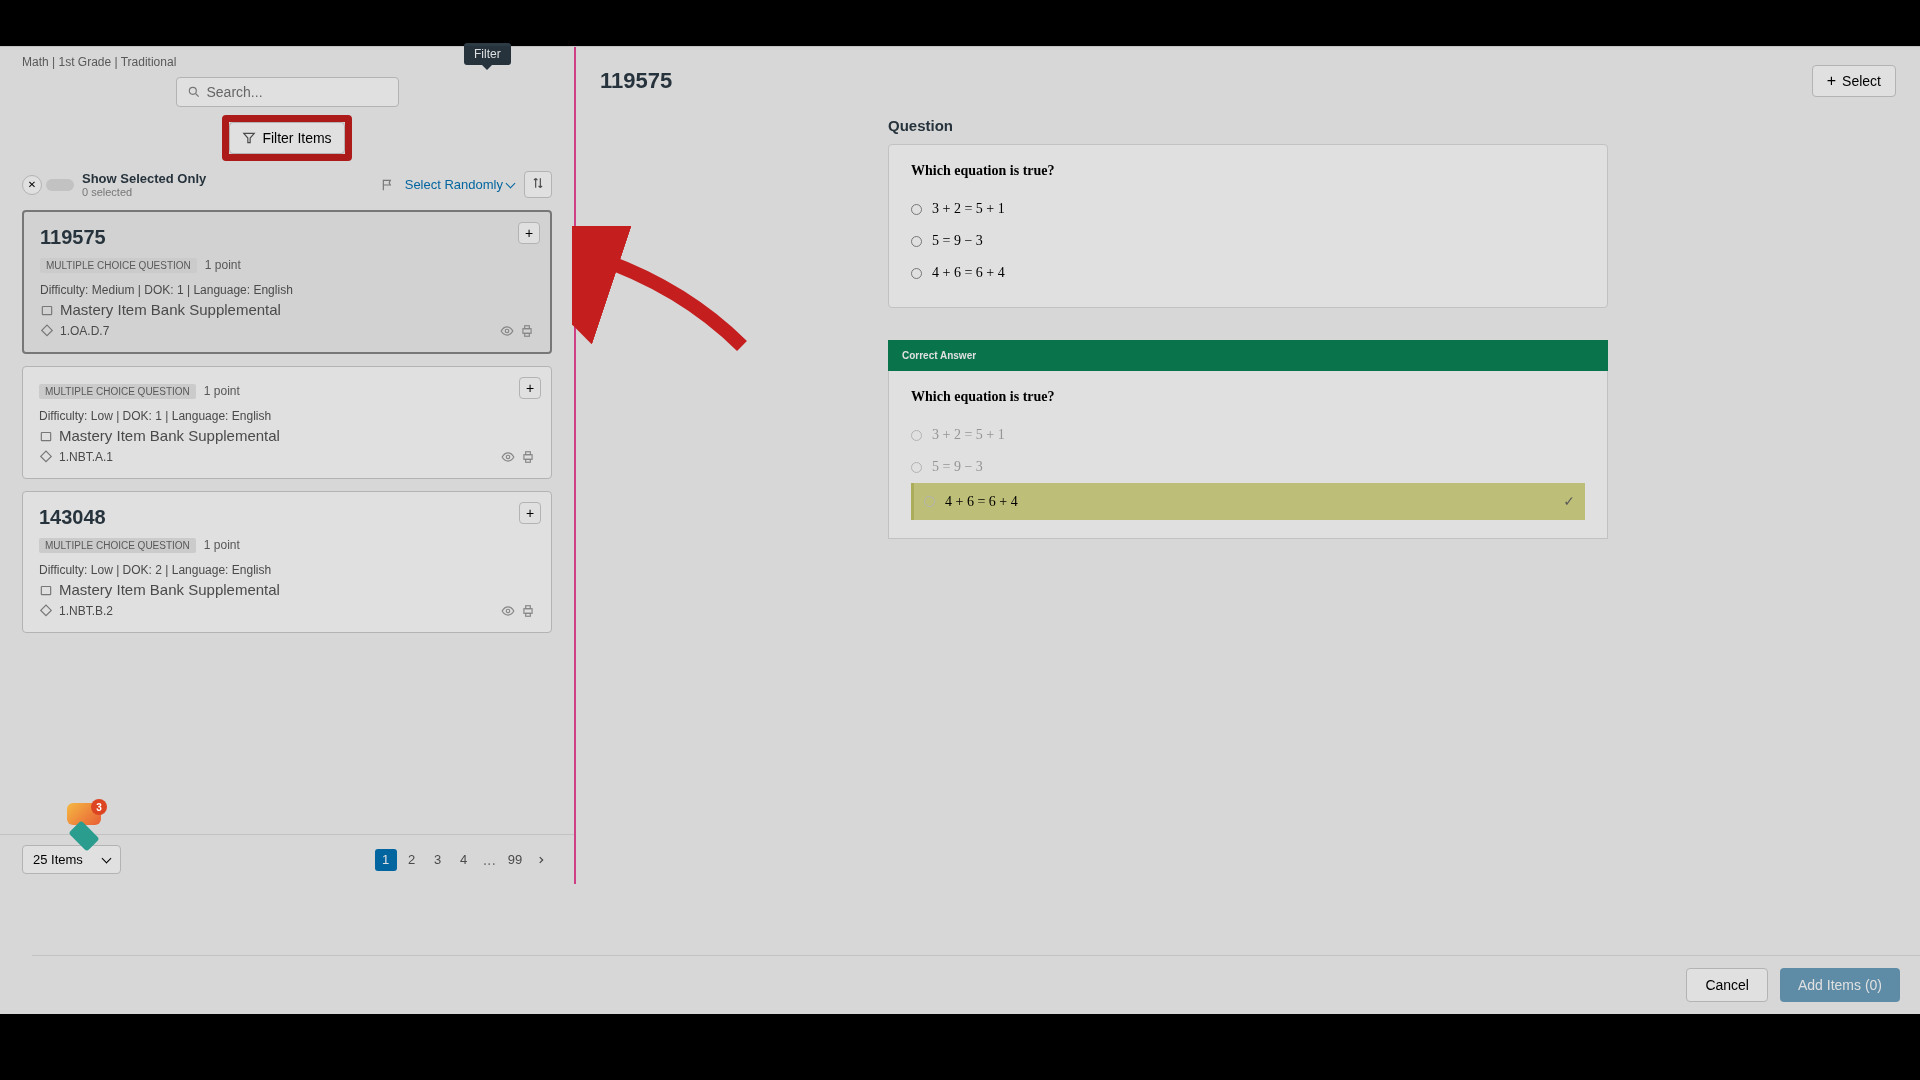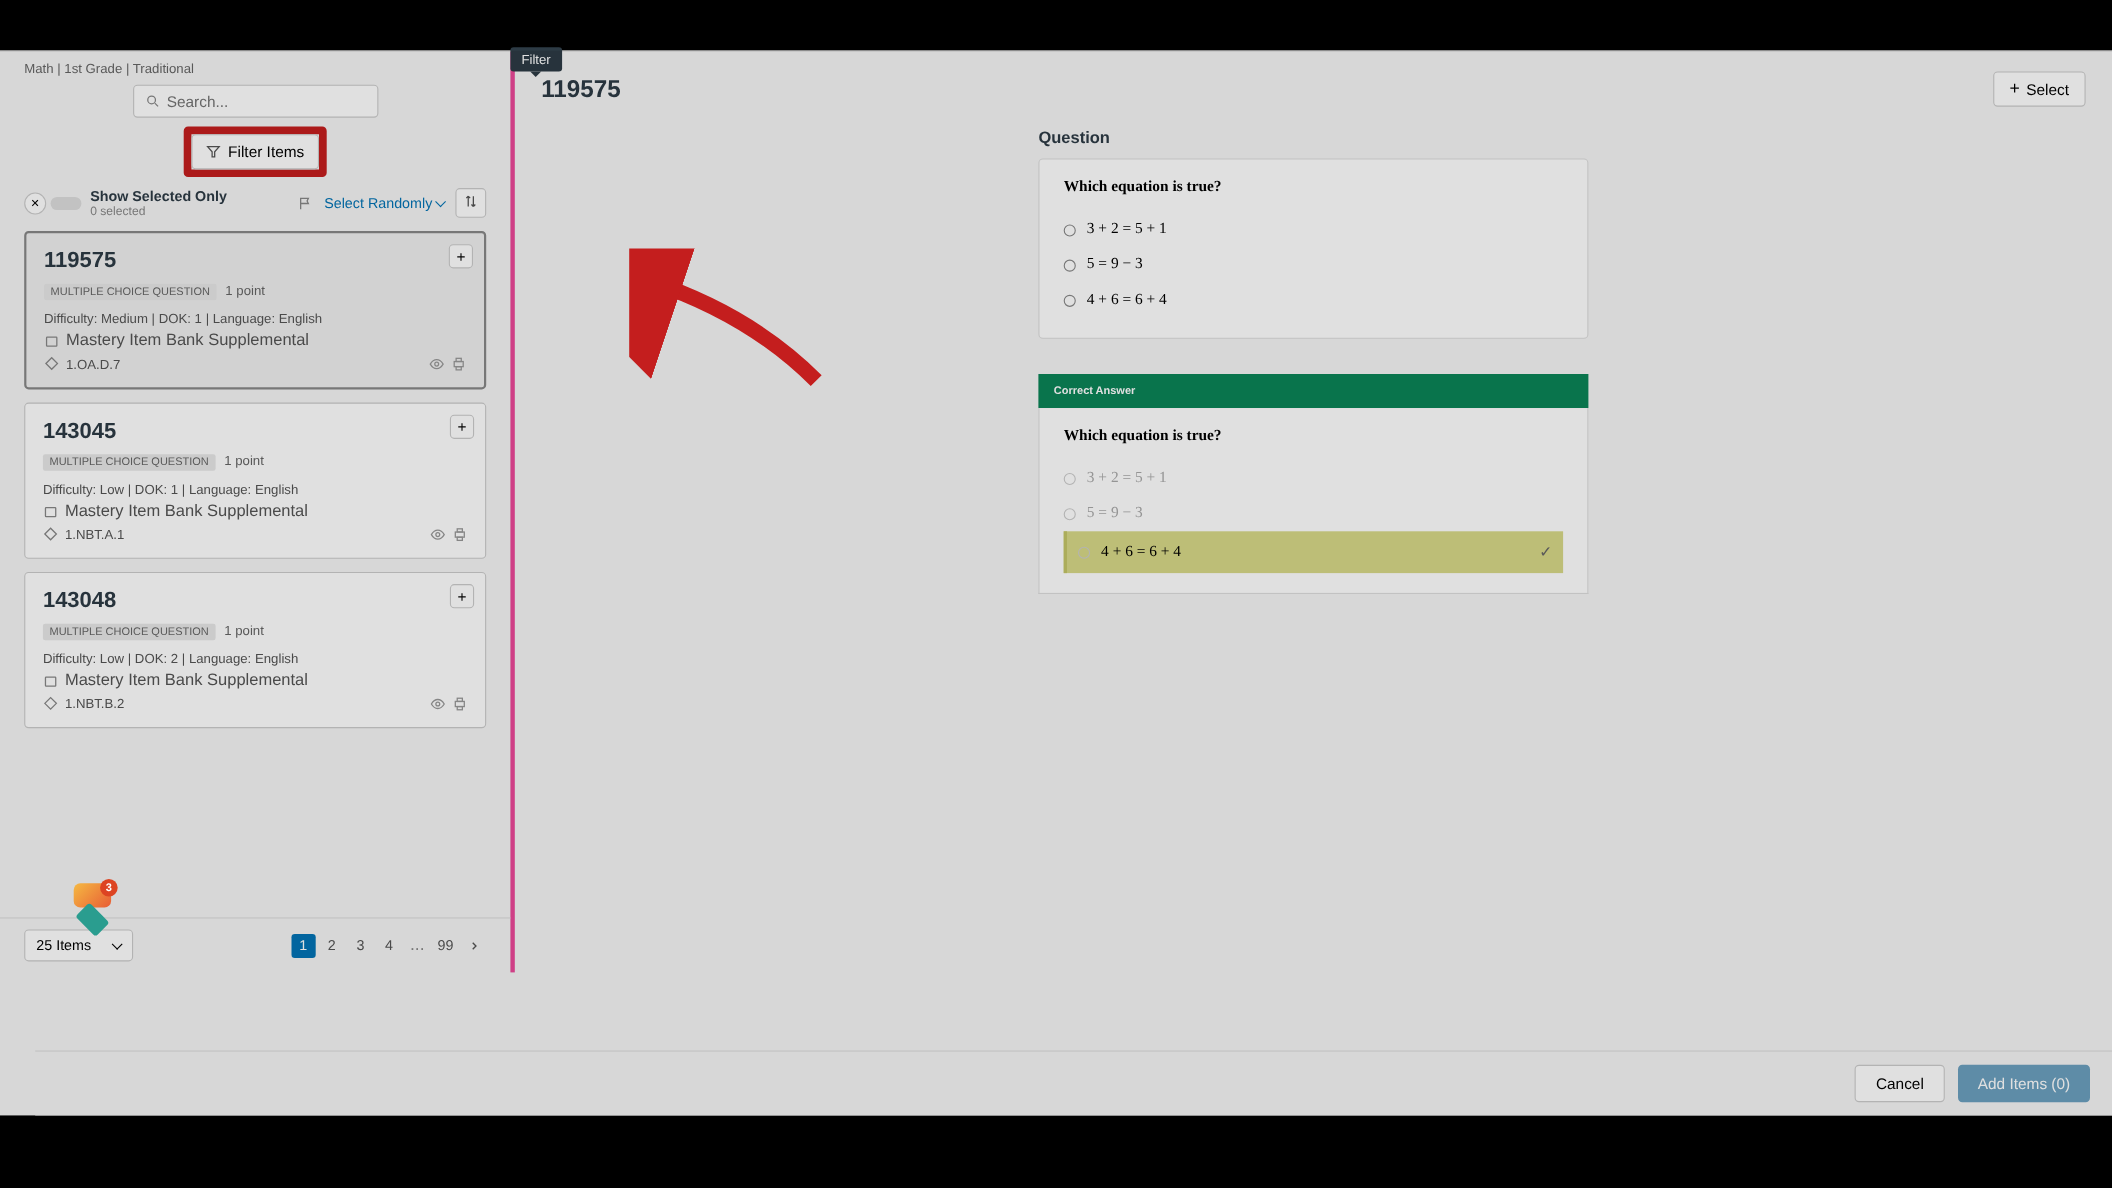--- a/index.html
+++ b/index.html
@@ -3,21 +3,21 @@
 <meta charset="utf-8">
 <style>
 * { box-sizing: border-box; margin: 0; padding: 0; }
 body { font-family: -apple-system, BlinkMacSystemFont, 'Segoe UI', sans-serif; background: #000; width: 1920px; height: 1080px; overflow: hidden; position: relative; }
 .letterbox-top { height: 46px; background: #000; }
 .letterbox-bottom { position: absolute; bottom: 0; left: 0; right: 0; height: 44px; background: #000; }
 .app { position: absolute; top: 46px; left: 0; right: 0; height: 968px; background: #f5f5f5; }
 .header { padding: 12px 22px 8px; }
 .header h1 { font-size: 24px; font-weight: 600; color: #2d3b45; }
 .split { display: flex; height: calc(100% - 130px); border-top: 1px solid #ddd; }
-.left { width: 468px; border-right: 4px solid #ec4899; display: flex; flex-direction: column; }
+.left { width: 576px; border-right: 2px solid #ec4899; display: flex; flex-direction: column; }
 .right { flex: 1; padding: 18px 24px; overflow: auto; }
 .breadcrumb { padding: 8px 22px; font-size: 12px; color: #666; display: flex; justify-content: space-between; align-items: center; position: relative; }
 .tooltip { position: absolute; background: #2d3b45; color: #fff; font-size: 12px; padding: 4px 10px; border-radius: 3px; top: -4px; left: 464px; }
 .tooltip::after { content: ''; position: absolute; bottom: -5px; left: 50%; transform: translateX(-50%); border: 5px solid transparent; border-top-color: #2d3b45; border-bottom: none; }
 .search-row { display: flex; gap: 8px; padding: 0 22px 10px; align-items: center; flex-direction: column; }
 .search-box { flex: 1; display: flex; align-items: center; border: 1px solid #ccc; border-radius: 4px; padding: 6px 10px; background: #fff; }
 .search-box input { border: none; outline: none; flex: 1; font-size: 14px; background: transparent; }
 .filter-btn { display: flex; align-items: center; gap: 6px; border: 1px solid #ccc; border-radius: 4px; padding: 7px 12px; background: #fff; font-size: 14px; cursor: pointer; }
 .filter-highlight { border: 7px solid #c41e1e; border-radius: 4px; }
 .toolbar { display: flex; justify-content: space-between; align-items: center; padding: 0 22px 12px; }
@@ -44,21 +44,21 @@
 .std-icons { display: flex; gap: 6px; color: #999; }
 .pagination-row { display: flex; justify-content: space-between; align-items: center; padding: 10px 22px; border-top: 1px solid #ddd; }
 .per-page { border: 1px solid #ccc; border-radius: 4px; padding: 6px 10px; font-size: 13px; display: flex; align-items: center; gap: 20px; background: #fff; position: relative; }
 .pages { display: flex; gap: 4px; align-items: center; }
 .page-num { width: 22px; height: 22px; display: flex; align-items: center; justify-content: center; font-size: 13px; border-radius: 3px; cursor: pointer; color: #555; }
 .page-num.active { background: #0374b5; color: #fff; }
 .ellipsis { padding: 0 4px; color: #888; }
 .preview-header { display: flex; justify-content: space-between; align-items: center; margin-bottom: 20px; }
 .preview-id { font-size: 22px; font-weight: 700; color: #2d3b45; }
 .select-btn { display: flex; align-items: center; gap: 6px; border: 1px solid #ccc; border-radius: 4px; padding: 6px 14px; background: #fff; font-size: 14px; cursor: pointer; }
-.question-panel { width: 500px; margin: 0 auto; }
+.question-panel { width: 720px; margin: 0 auto; }
 .q-label { font-size: 15px; font-weight: 600; color: #2d3b45; margin-bottom: 10px; }
 .q-box { border: 1px solid #ddd; border-radius: 4px; padding: 18px 22px; background: #fff; }
 .q-text { font-size: 14px; font-weight: 600; margin-bottom: 14px; font-family: 'Times New Roman', serif; }
 .q-option { display: flex; align-items: center; gap: 10px; padding: 8px 0; font-family: 'Times New Roman', serif; font-size: 14px; }
 .q-option .radio { width: 11px; height: 11px; border: 1px solid #888; border-radius: 50%; }
 .correct-banner { background: #0b8457; color: #fff; padding: 10px 14px; font-size: 10px; font-weight: 600; margin-top: 32px; }
 .answer-box { border: 1px solid #ddd; border-top: none; padding: 18px 22px; background: #fff; }
 .answer-box .q-option.correct { background: #d8d988; border-left: 3px solid #c4c568; padding: 10px; display: flex; justify-content: space-between; align-items: center; }
 .answer-box .q-option .radio.gray { border-color: #ccc; }
 .check-mark { color: #666; }
@@ -153,21 +153,20 @@
         <svg class="icon-sm" viewBox="0 0 24 24" fill="none" stroke="#999" stroke-width="2">
                   <rect x="5" y="8" width="14" height="8"></rect>
                   <rect x="8" y="3" width="8" height="5"></rect>
                   <rect x="8" y="16" width="8" height="5"></rect>
                 </svg>
       </div>
     </div>
           </div>
           <div class="item-card">
     <div class="add-btn">+</div>
-    <div class="item-id">143045</div>
     <div><span class="item-badge">MULTIPLE CHOICE QUESTION</span><span class="item-points">1 point</span></div>
     <div class="item-meta">Difficulty: Low  |  DOK: 1  |  Language: English</div>
     <div class="item-bank">
       <svg class="icon-sm" viewBox="0 0 24 24" fill="none" stroke="#888" stroke-width="2">
                 <rect x="4" y="6" width="16" height="14" rx="1"></rect>
               </svg>
       <span>Mastery Item Bank Supplemental</span>
     </div>
     <div class="item-standard">
       <div class="std-left">

